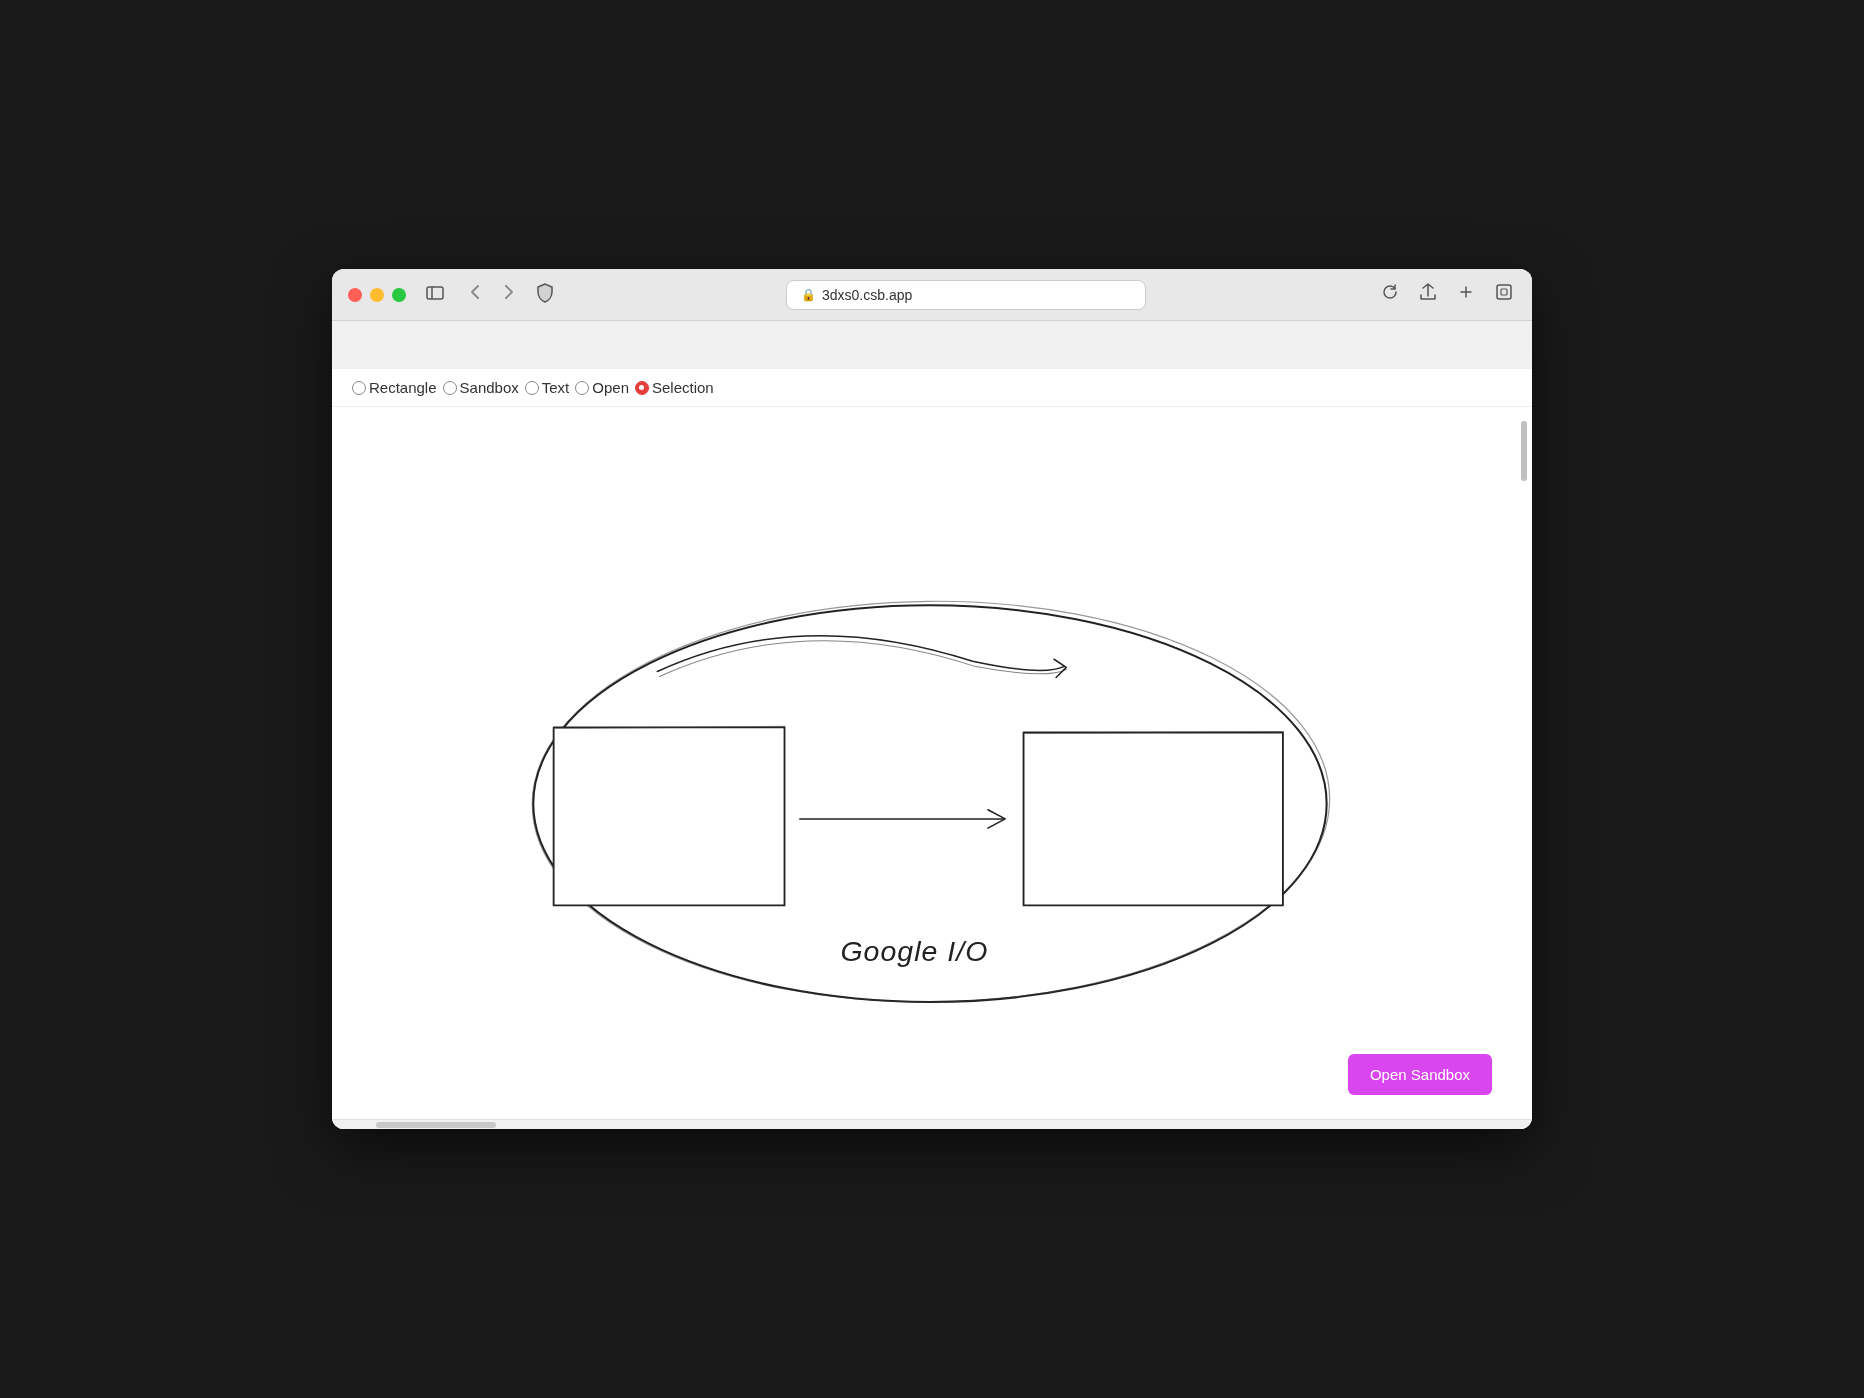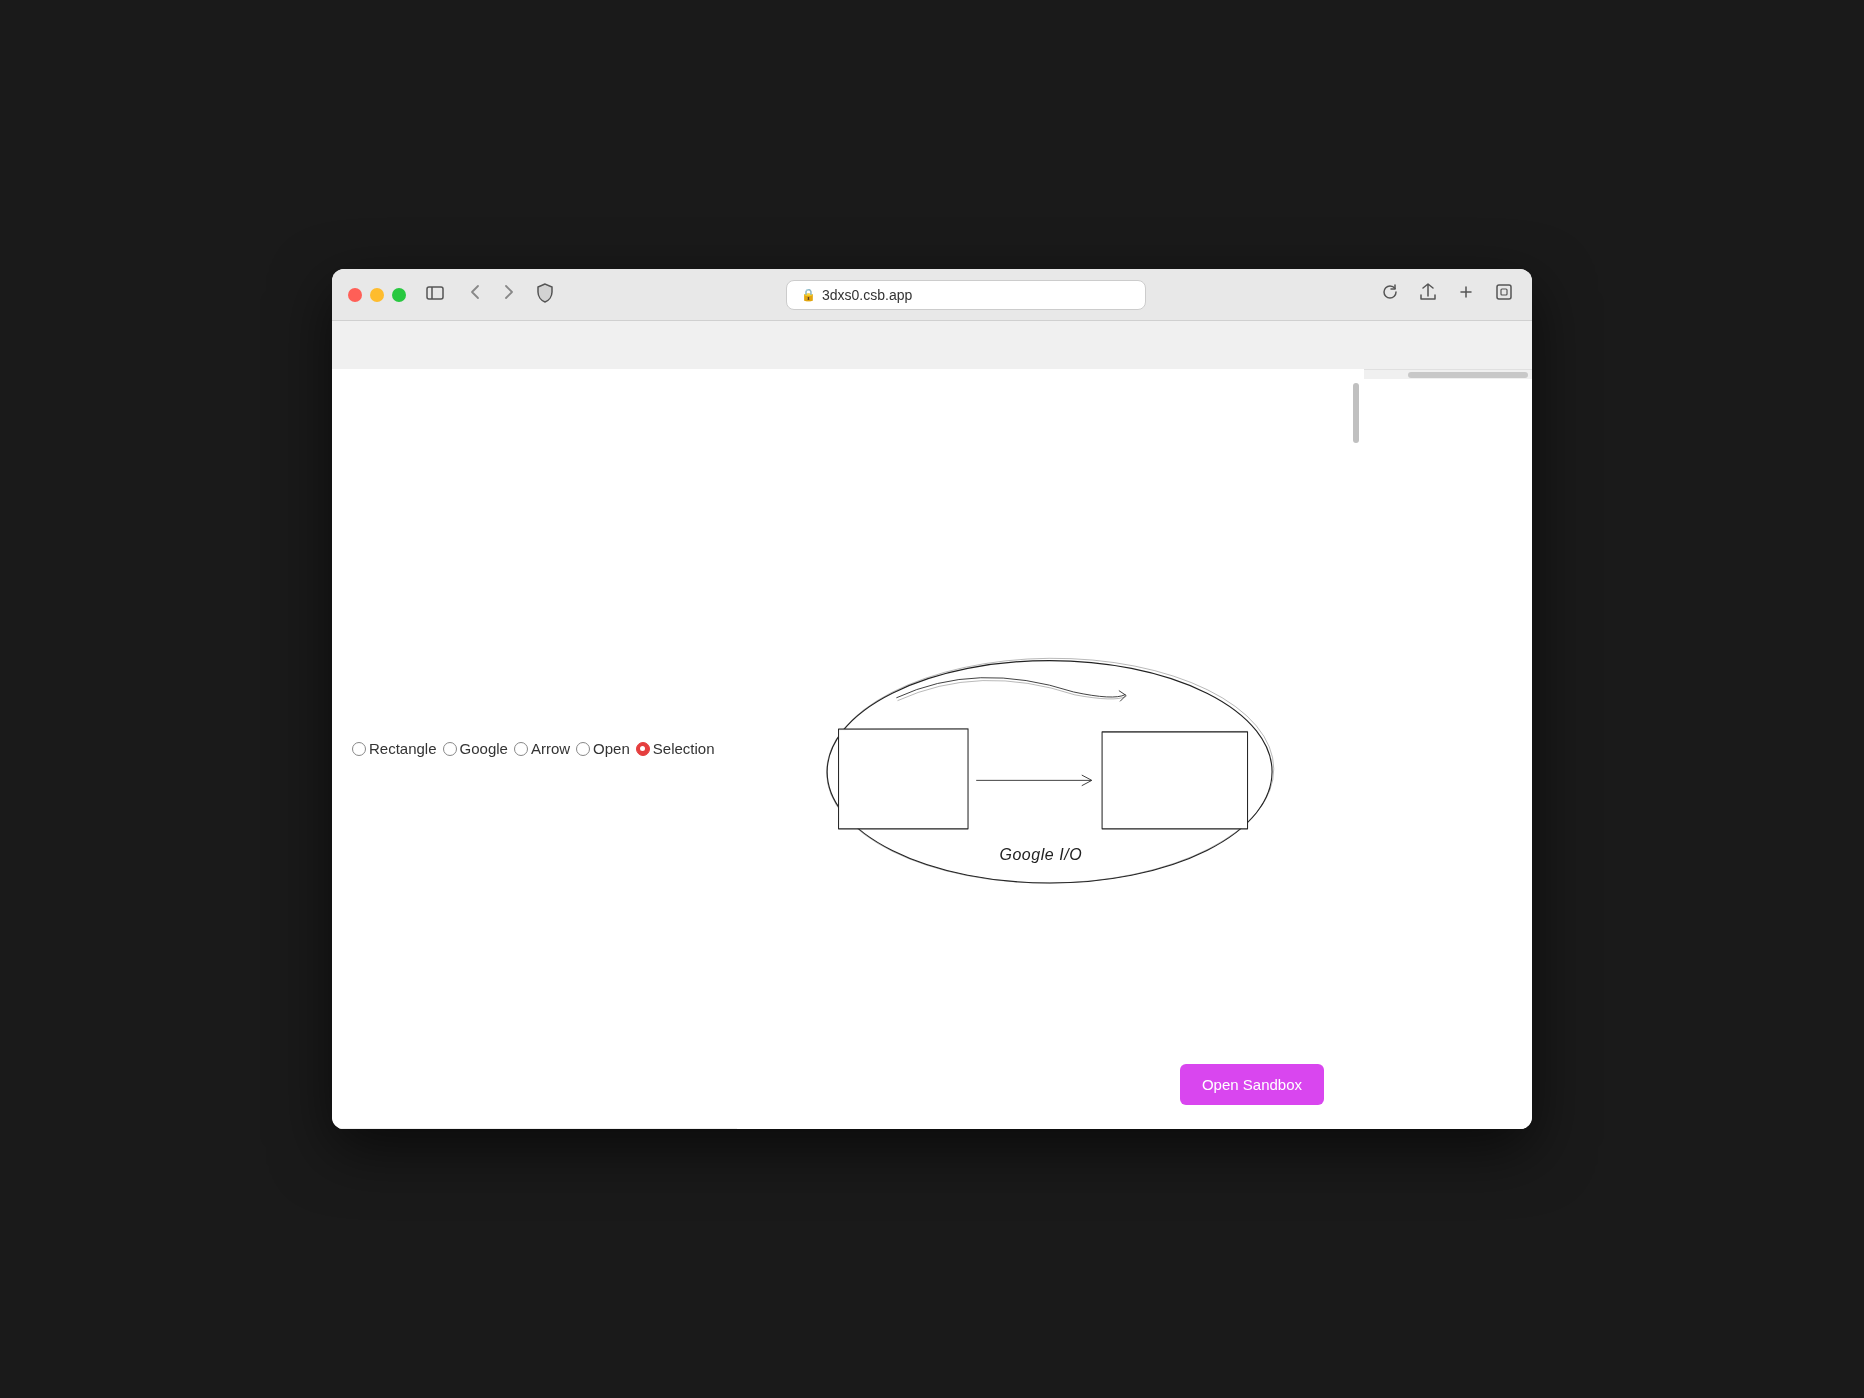--- a/index.html
+++ b/index.html
@@ -109,21 +109,21 @@
       color: #555;
       font-size: 18px;
       padding: 4px;
       border-radius: 4px;
     }
 
     .browser-content {
       background: white;
       flex: 1;
       display: flex;
-      flex-direction: row;
+      flex-direction: column;
       overflow: hidden;
       margin-top: 48px;
     }
 
     .toolbar-bar {
       display: flex;
       align-items: center;
       padding: 10px 20px;
       gap: 4px;
       border-bottom: 1px solid #eee;
@@ -302,25 +302,25 @@
 
   <div class="browser-content">
 
     <div class="toolbar-bar">
       <label class="radio-option">
         <span class="radio-circle"></span>
         <span>Rectangle</span>
       </label>
       <label class="radio-option">
         <span class="radio-circle"></span>
-        <span>Google</span>
+        <span>Sandbox</span>
       </label>
       <label class="radio-option">
         <span class="radio-circle"></span>
-        <span>Arrow</span>
+        <span>Text</span>
       </label>
       <label class="radio-option">
         <span class="radio-circle"></span>
         <span>Open</span>
       </label>
       <label class="radio-option">
         <span class="radio-circle selected"></span>
         <span>Selection</span>
       </label>
     </div>

